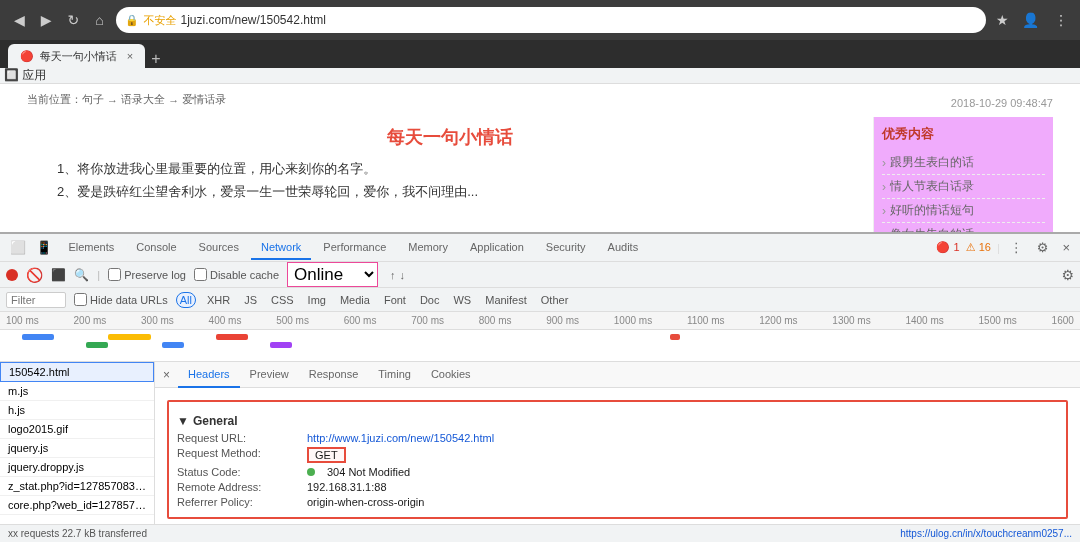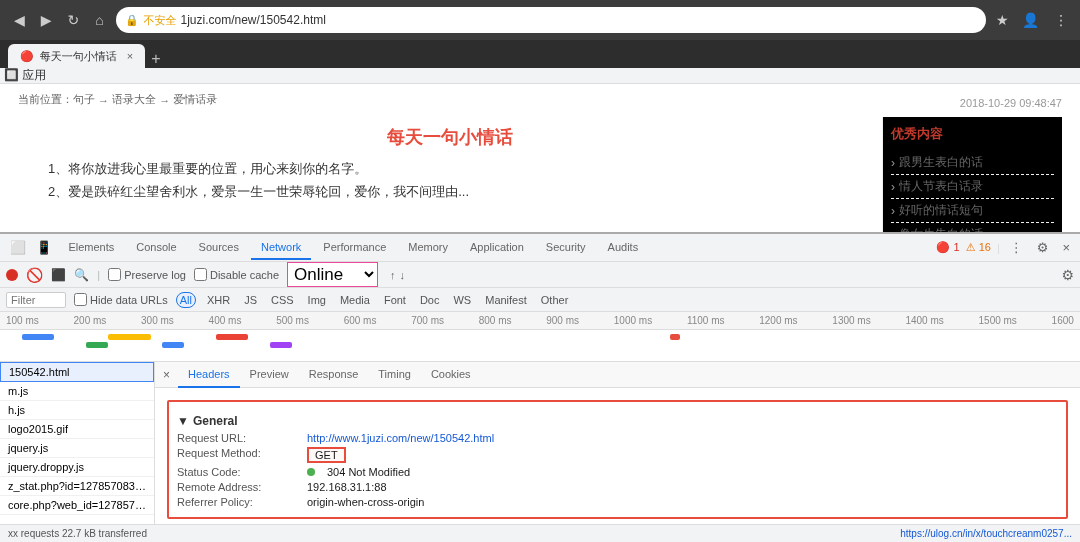--- a/index.html
+++ b/index.html
@@ -17,25 +17,25 @@
     
     .tabs-bar { background: #2d2d2d; height: 28px; display: flex; align-items: flex-end; padding: 0 8px; }
     .tab { background: #f1f3f4; height: 24px; padding: 0 12px; display: flex; align-items: center; font-size: 11px; color: #333; border-radius: 6px 6px 0 0; gap: 6px; min-width: 120px; }
 
     
     .bookmarks-bar { background: #f1f3f4; height: 16px; display: flex; align-items: center; padding: 0 4px; gap: 12px; font-size: 12px; color: #333; border-bottom: 1px solid #ddd; text-align: right; }
     .bookmark-item { color: #333; cursor: pointer; }
 
     
     .webpage { flex: 1; background: #fff; overflow: hidden; position: relative; }
-    .webpage-inner { padding: 8px 18px; }
+    .webpage-inner { padding: 8px 27px; }
     .breadcrumb { font-size: 11px; color: #666; margin-bottom: 6px; }
     .page-title { color: #e74c3c; font-size: 18px; font-weight: bold; text-align: center; margin: 8px 0; }
     .page-content { font-size: 13px; color: #333; line-height: 1.8; padding: 0 30px; }
-    .sidebar { width: 180px; background: #000000; border-left: 1px solid #eee; padding: 8px; }
+    .sidebar { width: 180px; background: #f0abfc; border-left: 1px solid #eee; padding: 8px; }
     .sidebar-title { color: #c0392b; font-size: 13px; font-weight: bold; margin-bottom: 8px; }
     .sidebar-item { font-size: 12px; color: #666; padding: 3px 0; border-bottom: 1px dashed #eee; display: flex; align-items: center; gap: 4px; }
     .sidebar-item::before { content: '›'; color: #999; }
     .devtools-toolbar { background: #f1f3f4; border-bottom: 1px solid #ddd; height: 28px; display: flex; align-items: center; padding: 0 6px; gap: 2px; }
     .devtools-tab { padding: 4px 10px; font-size: 11px; color: #666; cursor: pointer; border-bottom: 2px solid transparent; height: 24px; display: flex; align-items: center; }
     .devtools-tab.active { color: #1a73e8; border-bottom: 2px solid #1a73e8; }
     .dt-icon-btn { background: none; border: none; color: #666; font-size: 13px; cursor: pointer; padding: 2px 4px; }
     .dt-status { margin-left: auto; display: flex; align-items: center; gap: 6px; font-size: 11px; }
     .dt-error { color: #d93025; }
     .dt-warning { color: #e8710a; }

